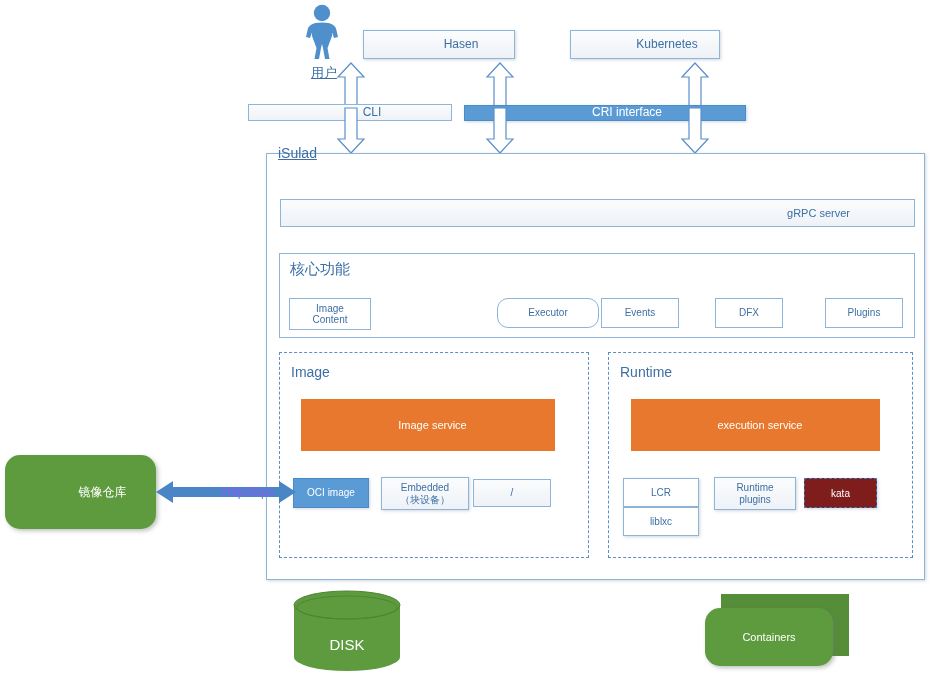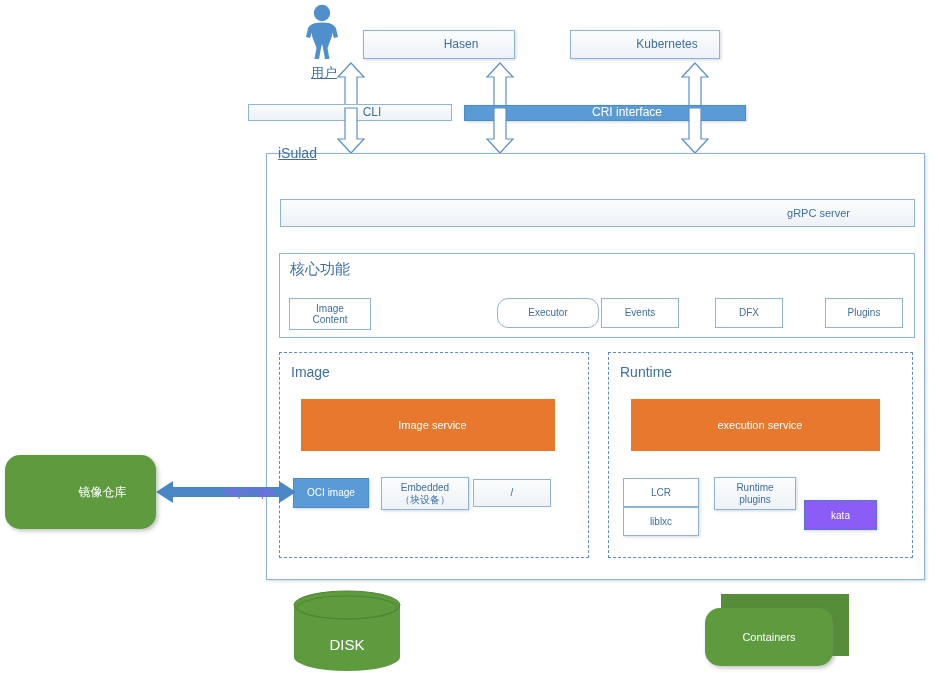--- a/index.html
+++ b/index.html
@@ -204,21 +204,21 @@
   <div class="abs whitebox fs10 shadow-soft" style="left:623px; top:478px; width:76px; height:29px;">
     <span>LCR</span>
   </div>
   <div class="abs whitebox fs10 shadow-soft" style="left:623px; top:507px; width:76px; height:29px;">
     <span>liblxc</span>
   </div>
   <div class="abs lightbox fs10 shadow-soft" style="left:714px; top:477px; width:82px; height:33px; flex-direction:column;">
     <span>Runtime</span>
     <span>plugins</span>
   </div>
-  <div class="abs fs10 shadow-soft" style="left:804px; top:500px; width:73px; height:30px; background:#8b5cf6;
+  <div class="abs fs10 shadow-soft" style="left:804px; top:478px; width:73px; height:30px; background:#7f1d1d;
               border:1px dashed #3f7fbf; color:#ffffff; display:flex;
               align-items:center; justify-content:center;">
     <span>kata</span>
   </div>
 
   <div class="abs greenbox fs12 shadow-green" style="left:5px; top:455px; width:151px; height:74px;">
     <span>镜像仓库</span>
   </div>
 
   <div class="abs" style="left:156px; top:478px;">

